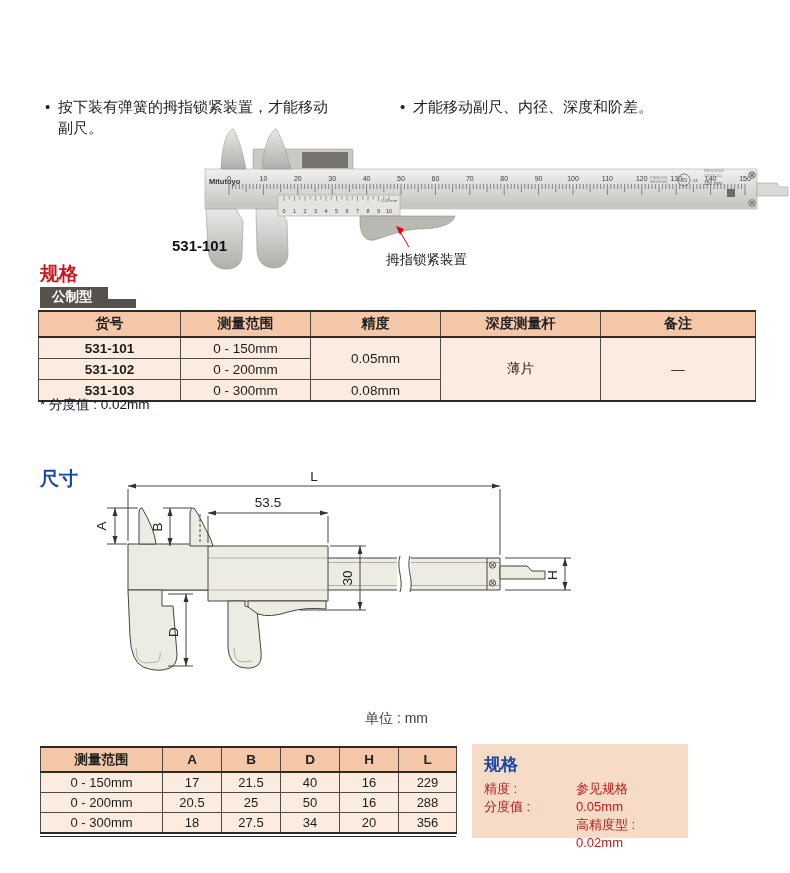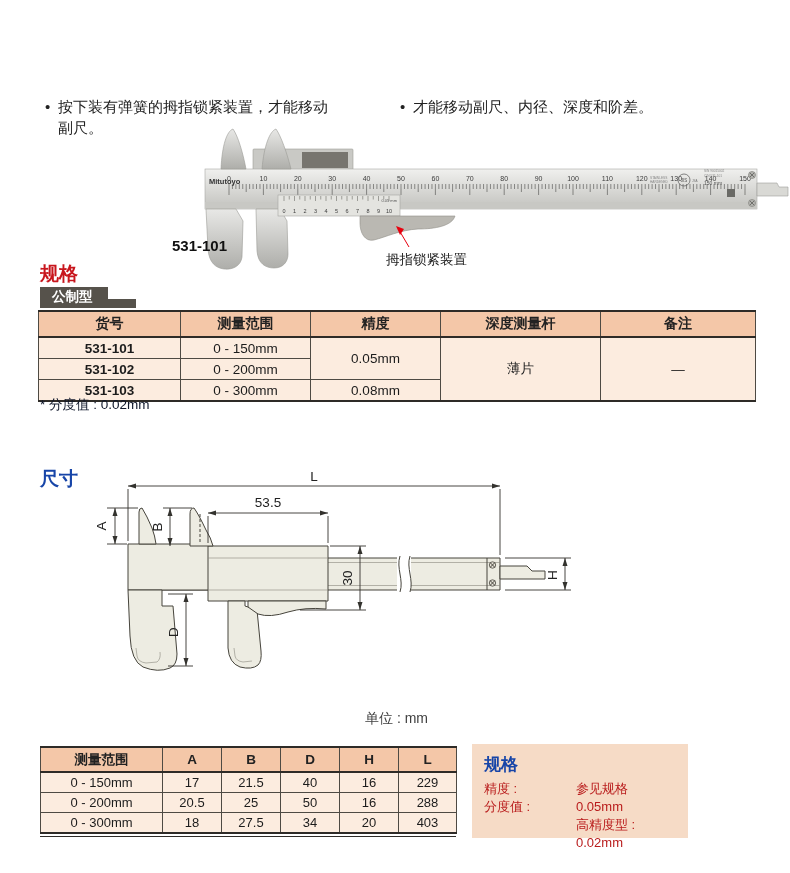--- a/index.html
+++ b/index.html
@@ -523,21 +523,21 @@
           <td>50</td>
           <td>16</td>
           <td>288</td>
         </tr>
         <tr>
           <td>0 - 300mm</td>
           <td>18</td>
           <td>27.5</td>
           <td>34</td>
           <td>20</td>
-          <td>403</td>
+          <td>356</td>
         </tr>
       </tbody>
     </table>
   </div>
 
   <div class="side-box">
     <div class="box-title">规格</div>
     <div class="row">
       <span class="lbl">精度 :</span>
       <span>参见规格</span>

